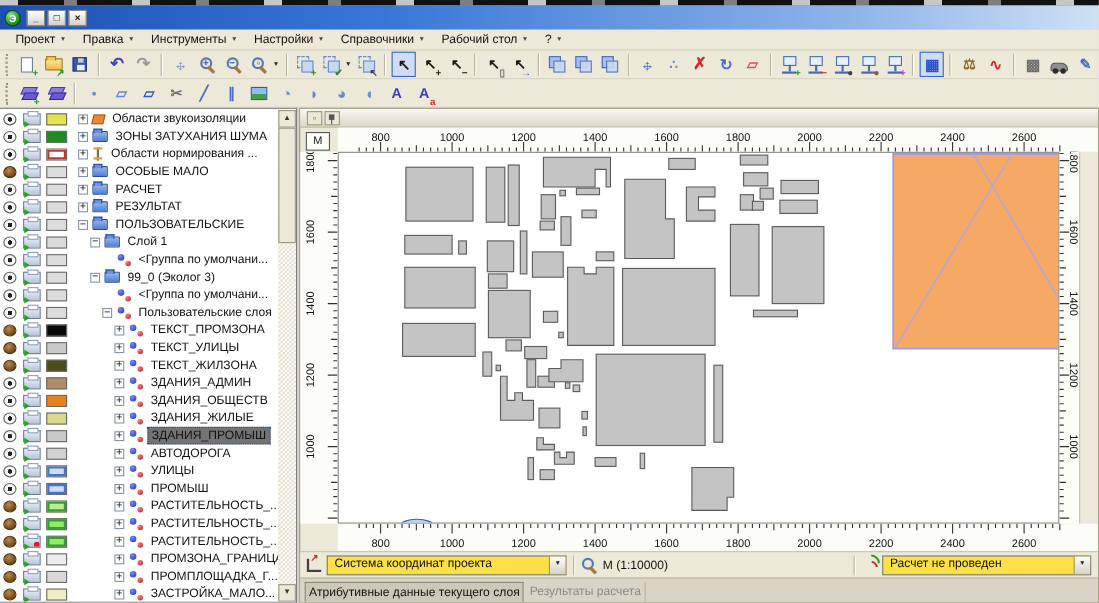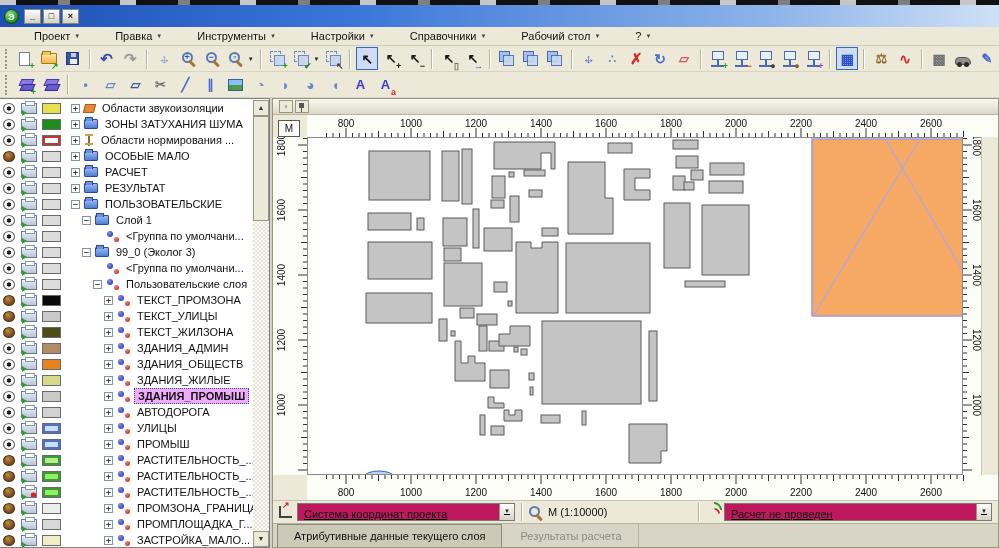--- a/index.html
+++ b/index.html
@@ -15,21 +15,21 @@
     display:flex; align-items:center; padding:0 3px 0 4px; }
   .appicon { width:15px; height:15px; border-radius:50%; background:radial-gradient(circle at 35% 30%, #9ade9a, #2a9a2a 60%, #136013);
     color:#fff; font-size:9px; font-weight:bold; text-align:center; line-height:15px; margin-right:5px; border:1px solid #0a4a0a; }
   .title-text { color:#fff; font-weight:bold; font-size:12px; text-shadow:1px 1px 1px #10307a; flex:1; }
   .winbtns { display:flex; gap:2px; }
   .winbtn { width:17px; height:15px; background:linear-gradient(#fdfdfb,#d6d2c6); border:1px solid #8a8a7a;
     font-size:9px; line-height:13px; text-align:center; color:#111; font-weight:bold; }
 
   
   .menubar { height:19px; background:#ece9d8; border-bottom:1px solid #d0ccb8; display:flex; align-items:center; padding-left:6px; }
-  .menu-item { padding:2px 7px 2px 8px; color:#111; display:flex; align-items:center; gap:4px; cursor:default;margin-left:20px; }
+  .menu-item { padding:2px 7px 2px 8px; color:#111; display:flex; align-items:center; gap:4px; cursor:default; }
   .menu-item .mdrop { font-size:6px; color:#444; }
 
   
   .tbrow { height:26px; background:#ece9d8; border-bottom:1px solid #d8d4c4; display:flex; align-items:center; padding-left:2px; }
   .grip { width:5px; height:20px; margin:0 3px; border-left:2px dotted #9a967e; }
   .tsep { width:2px; height:20px; margin:0 4px; border-left:1px solid #b8b4a0; border-right:1px solid #fff; }
   .ti { width:23px; height:23px; display:inline-flex; align-items:center; justify-content:center; position:relative; margin:0 1px; border:1px solid transparent; }
   .ti.sel { border:1px solid #316ac5; background:#cfdcf3; }
   .ov { position:absolute; right:0; bottom:-2px; font-size:9px; font-weight:bold; line-height:9px; }
   .ddv { font-size:6px; color:#222; margin:0 2px 0 0; align-self:center; }
@@ -84,21 +84,21 @@
   .nic.folder { width:14px; height:10px; background:linear-gradient(#9ab8ee,#4e7fd6); border:1px solid #2a4a9a; border-radius:1px; }
   .nic.folder::before { content:""; position:absolute; top:-3px; left:0; width:6px; height:3px; background:#6a94e0; border:1px solid #2a4a9a; border-bottom:none; }
   .nic.zone { width:11px; height:9px; background:#e8893a; border:1px solid #a85a1a; transform:skewX(-14deg); }
   .nic.norm { width:10px; height:12px; }
   .nic.norm::before { content:""; position:absolute; left:4px; top:0; width:2px; height:12px; background:#8a6a3a; }
   .nic.norm::after { content:""; position:absolute; left:1px; top:0; width:8px; height:2px; background:#caa24a; box-shadow:0 9px 0 #caa24a; }
   .nic.group { width:13px; height:12px; }
   .nic.group::before { content:""; position:absolute; left:1px; top:1px; width:6px; height:6px; border-radius:50%; background:radial-gradient(circle at 35% 30%, #7a8af0, #2030c0); }
   .nic.group::after { content:""; position:absolute; right:0; bottom:0; width:5px; height:5px; border-radius:50%; background:radial-gradient(circle at 35% 30%, #f08080, #c01818); }
   .nlb { padding:1px 3px; color:#111; }
-  .nlb.nsel { background:#f0abfc; font-weight:bold; border:1px dotted #30508a; }
+  .nlb.nsel { background:#737373; font-weight:normal; border:1px dotted #30508a; }
   
   .vscroll { position:absolute; top:1px; right:0; bottom:0; width:16px; background:#f2f0e6;
     background-image:linear-gradient(45deg,#fff 25%,transparent 25%,transparent 75%,#fff 75%), linear-gradient(45deg,#fff 25%,#e6e2d2 25%,#e6e2d2 75%,#fff 75%); background-size:4px 4px; background-position:0 0,2px 2px; }
   .sbtn { position:absolute; left:0; width:16px; height:16px; background:#ece9d8; border:1px solid #9a967e; font-size:7px; text-align:center; line-height:14px; color:#333; }
   .sthumb { position:absolute; left:0; top:16px; width:16px; height:105px; background:#ece9d8; border:1px solid #9a967e; }
 
   
   .map-panel { flex:1; margin-left:2px; background:#ece9d8; border:1px solid #9a967e; position:relative; display:flex; flex-direction:column; }
   .mp-header { height:17px; background:linear-gradient(#f8f7f1,#dcd8c8); border-bottom:1px solid #b8b4a0; display:flex; align-items:center; padding:0 4px; }
   .mp-title { flex:1; color:#222; }
@@ -112,31 +112,31 @@
   .rl-right { width:18px; background:#fdfdf8; }
   .mp-gray { flex:1; background:#ece9d8; border-left:1px solid #c8c4b4; }
   .ruler-bot { height:25px; margin-left:34px; background:#fdfdf8; }
   .unitbox { position:absolute; left:5px; top:21px; width:22px; height:17px; background:#fdfdf8; border:1px solid #555; font-size:10px; text-align:center; line-height:15px; color:#111; z-index:5; }
 
   
   .statusbar { height:24px; background:#ece9d8; border-top:1px solid #c8c4b4; display:flex; align-items:center; padding:0 6px; }
   .sb-sep { width:2px; height:18px; border-left:1px solid #b8b4a0; border-right:1px solid #fff; margin:0 6px; }
   .b-axes { width:13px; height:12px; border-left:2px solid #404040; border-bottom:2px solid #404040; position:relative; margin-right:5px; }
   .b-axes::after { content:"↗"; position:absolute; top:-6px; left:1px; color:#c03030; font-size:9px; font-weight:bold; }
-  .sb-select { height:18px; background:#be185d; border:1px solid #7a7a7a; display:flex; align-items:flex-end;text-decoration:underline; }
+  .sb-select { height:18px; background:#fde047; border:1px solid #7a7a7a; display:flex; align-items:flex-start; }
   .sb-select .txt { padding:0 6px; flex:1; color:#111; }
   .sb-select .arr { width:15px; height:16px; background:linear-gradient(#fdfdfb,#d6d2c6); border-left:1px solid #9a967e; font-size:6px; text-align:center; line-height:15px; color:#222; }
   .b-arcs { width:14px; height:12px; position:relative; margin-right:4px; }
   .b-arcs::before { content:""; position:absolute; left:0; bottom:0; width:12px; height:12px; border:2px solid #2a9a2a; border-color:#2a9a2a transparent transparent transparent; border-radius:50%; transform:rotate(45deg); }
   .b-arcs::after { content:""; position:absolute; left:3px; bottom:-1px; width:7px; height:7px; border:2px solid #c03030; border-color:#c03030 transparent transparent transparent; border-radius:50%; transform:rotate(45deg); }
   .sb-scale { display:flex; align-items:center; gap:6px; color:#111; }
 
   
   .tabsbar { flex:1; background:#d8d4c6; border-top:1px solid #b8b4a0; display:flex; align-items:flex-end; padding-left:4px; gap:2px; }
-  .tab { height:23px; padding:0 16px; display:flex; align-items:center; }
+  .tab { height:18px; padding:0 3px; display:flex; align-items:center; }
   .tab.active { background:#cdc9b8; border:1px solid #8a8a7a; border-bottom:none; color:#111; }
   .tab.inactive { color:#8a8a8a; border-right:1px solid #b8b4a0; }
 
   svg text { font-family:"Liberation Sans", sans-serif; }
 </style>
 </head>
 <body>
 
 <div class="desktop-strip"></div>
 
@@ -1090,21 +1090,21 @@
         <span class="arr">▼</span>
       </div>
       <div class="sb-sep"></div>
       <div class="sb-scale">
         <span class="b-mag"></span>
         <span>М (1:10000)</span>
       </div>
       <div style="margin-left:auto"></div>
       <div class="sb-sep"></div>
       <span class="b-arcs"></span>
-      <div class="sb-select" style="width:268px">
+      <div class="sb-select" style="width:190px">
         <span class="txt">Расчет не проведен</span>
         <span class="arr">▼</span>
       </div>
     </div>
 
     <div class="tabsbar">
       <div class="tab active">Атрибутивные данные текущего слоя</div>
       <div class="tab inactive">Результаты расчета</div>
     </div>
   </div>

